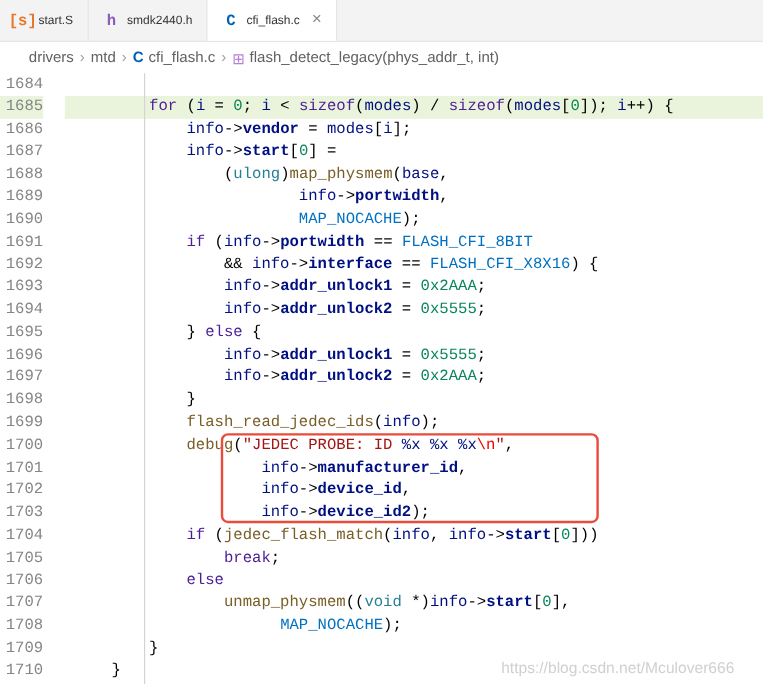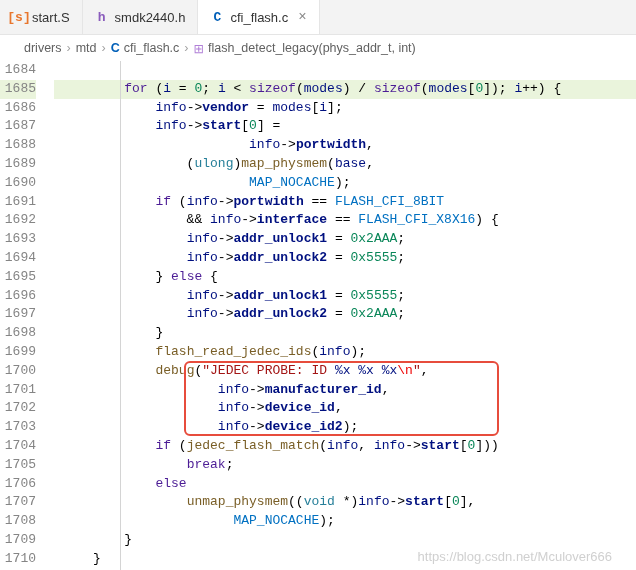--- a/index.html
+++ b/index.html
@@ -2,21 +2,21 @@
 <html><head>
   <meta charset="utf-8">
   <style>
     * { margin: 0; padding: 0; box-sizing: border-box; }
     body { font-family: Consolas, 'Courier New', monospace; font-size: 13px; background: #fff; width: 636px; height: 570px; overflow: hidden; }
     
     .tabs { display: flex; background: #f3f3f3; border-bottom: 1px solid #e5e5e5; height: 35px; }
     .tab { display: flex; align-items: center; padding: 0 12px; border-right: 1px solid #e5e5e5; cursor: pointer; gap: 6px; }
     .tab.active { background: #fff; }
     .tab-icon { width: 14px; height: 14px; display: inline-flex; align-items: center; justify-content: center; }
-    .tab-label { color: #333; font-size: 13px; font-family: -apple-system, 'Segoe UI', sans-serif; }
+    .tab-label { color: #333; font-size: 10px; font-family: -apple-system, 'Segoe UI', sans-serif; }
     .tab-close { color: #888; font-size: 14px; margin-left: 4px; }
     
     .breadcrumbs { display: flex; align-items: center; padding: 4px 24px; font-family: -apple-system, 'Segoe UI', sans-serif; font-size: 12.5px; color: #616161; background: #fff; height: 26px; gap: 2px; }
     .bc-sep { color: #a0a0a0; margin: 0 3px; }
     .bc-item { display: flex; align-items: center; gap: 4px; }
     
     .editor { display: flex; height: calc(100% - 61px); position: relative; }
     .gutter { width: 54px; text-align: right; color: #858585; user-select: none; padding-right: 18px; }
     .code-area { flex: 1; position: relative; }
     .line { height: 18.8px; line-height: 18.8px; white-space: pre; }
@@ -110,22 +110,22 @@
     <div class="line">1708</div>
     <div class="line">1709</div>
     <div class="line">1710</div>
   </div>
   <div class="code-area">
     <div class="indent-guide" style="left:66px"></div>
     <div class="line"></div>
     <div class="line hl">         <span class="kw">for</span> (<span class="var">i</span> = <span class="num">0</span>; <span class="var">i</span> &lt; <span class="kw">sizeof</span>(<span class="var">modes</span>) / <span class="kw">sizeof</span>(<span class="var">modes</span>[<span class="num">0</span>]); <span class="var">i</span>++) {</div>
     <div class="line">             <span class="var">info</span>-&gt;<span class="prop">vendor</span> = <span class="var">modes</span>[<span class="var">i</span>];</div>
     <div class="line">             <span class="var">info</span>-&gt;<span class="prop">start</span>[<span class="num">0</span>] =</div>
+    <div class="line">                 (<span class="type">ulong</span>)<span class="func">map_physmem</span>(<span class="var">base</span>,</div>
     <div class="line">                         <span class="var">info</span>-&gt;<span class="prop">portwidth</span>,</div>
-    <div class="line">                 (<span class="type">ulong</span>)<span class="func">map_physmem</span>(<span class="var">base</span>,</div>
     <div class="line">                         <span class="const">MAP_NOCACHE</span>);</div>
     <div class="line">             <span class="kw">if</span> (<span class="var">info</span>-&gt;<span class="prop">portwidth</span> == <span class="const">FLASH_CFI_8BIT</span></div>
     <div class="line">                 &amp;&amp; <span class="var">info</span>-&gt;<span class="prop">interface</span> == <span class="const">FLASH_CFI_X8X16</span>) {</div>
     <div class="line">                 <span class="var">info</span>-&gt;<span class="prop">addr_unlock1</span> = <span class="num">0x2AAA</span>;</div>
     <div class="line">                 <span class="var">info</span>-&gt;<span class="prop">addr_unlock2</span> = <span class="num">0x5555</span>;</div>
     <div class="line">             } <span class="kw">else</span> {</div>
     <div class="line">                 <span class="var">info</span>-&gt;<span class="prop">addr_unlock1</span> = <span class="num">0x5555</span>;</div>
     <div class="line">                 <span class="var">info</span>-&gt;<span class="prop">addr_unlock2</span> = <span class="num">0x2AAA</span>;</div>
     <div class="line">             }</div>
     <div class="line">             <span class="func">flash_read_jedec_ids</span>(<span class="var">info</span>);</div>

